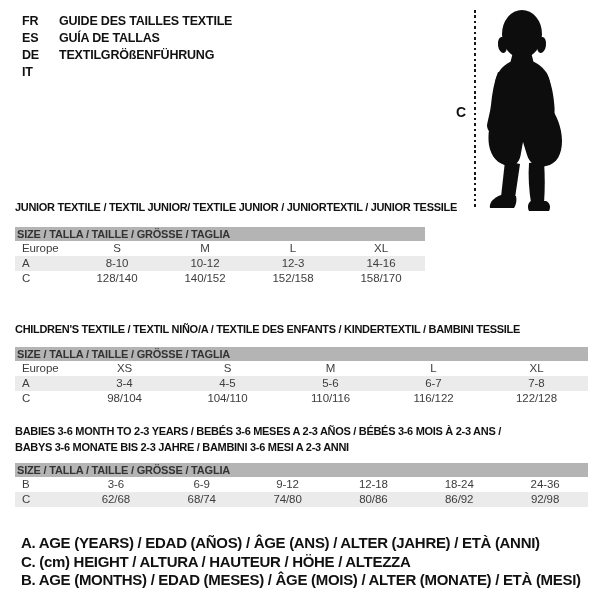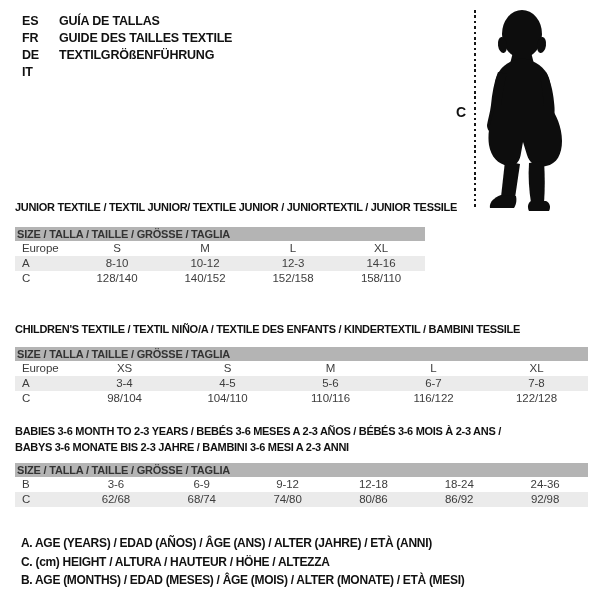--- a/index.html
+++ b/index.html
@@ -34,34 +34,34 @@
   .thead{background:var(--thead-bg,#b4b4b4);color:#333;font-weight:700;
          font-size:11px;height:14px;line-height:14px;padding-left:2px;
          letter-spacing:-0.2px;white-space:nowrap}
   .trow{display:flex;height:15px;line-height:15px;font-size:11.5px;
         color:var(--table-text,#3d3d3d);letter-spacing:-0.1px}
   .trow.shaded{background:var(--row-shaded,#ebebeb)}
   .tlabel{width:58px;padding-left:7px;box-sizing:border-box}
   .tcell{flex:1;text-align:center}
   
   .footnotes{position:absolute;left:21px;top:534px}
-  .footnote{font-weight:700;font-size:12px;line-height:18.5px;
+  .footnote{font-weight:700;font-size:15px;line-height:18.5px;
             letter-spacing:-0.3px;white-space:nowrap}
 </style>
 </head>
 <body>
 
 <div class="lang-list">
   <div class="lang-row">
+    <span class="lang-code">FR</span>
+    <span class="lang-text">GUIDE DES TAILLES TEXTILE</span>
+  </div>
+  <div class="lang-row">
     <span class="lang-code">ES</span>
     <span class="lang-text">GUÍA DE TALLAS</span>
-  </div>
-  <div class="lang-row">
-    <span class="lang-code">FR</span>
-    <span class="lang-text">GUIDE DES TAILLES TEXTILE</span>
   </div>
   <div class="lang-row">
     <span class="lang-code">DE</span>
     <span class="lang-text">TEXTILGRÖßENFÜHRUNG</span>
   </div>
   <div class="lang-row">
     <span class="lang-code">IT</span>
   </div>
 </div>
 
@@ -103,21 +103,21 @@
         <div class="tcell">8-10</div>
         <div class="tcell">10-12</div>
         <div class="tcell">12-3</div>
         <div class="tcell">14-16</div>
       </div>
       <div class="trow">
         <div class="tlabel">C</div>
         <div class="tcell">128/140</div>
         <div class="tcell">140/152</div>
         <div class="tcell">152/158</div>
-        <div class="tcell">158/110</div>
+        <div class="tcell">158/170</div>
       </div>
     </div>
 </div>
 
 <div class="section" id="section-children">
   <div class="section-title">
     <span>CHILDREN'S TEXTILE / TEXTIL NIÑO/A / TEXTILE DES ENFANTS / KINDERTEXTIL / BAMBINI TESSILE</span>
 
   </div>
   <div class="size-table">

